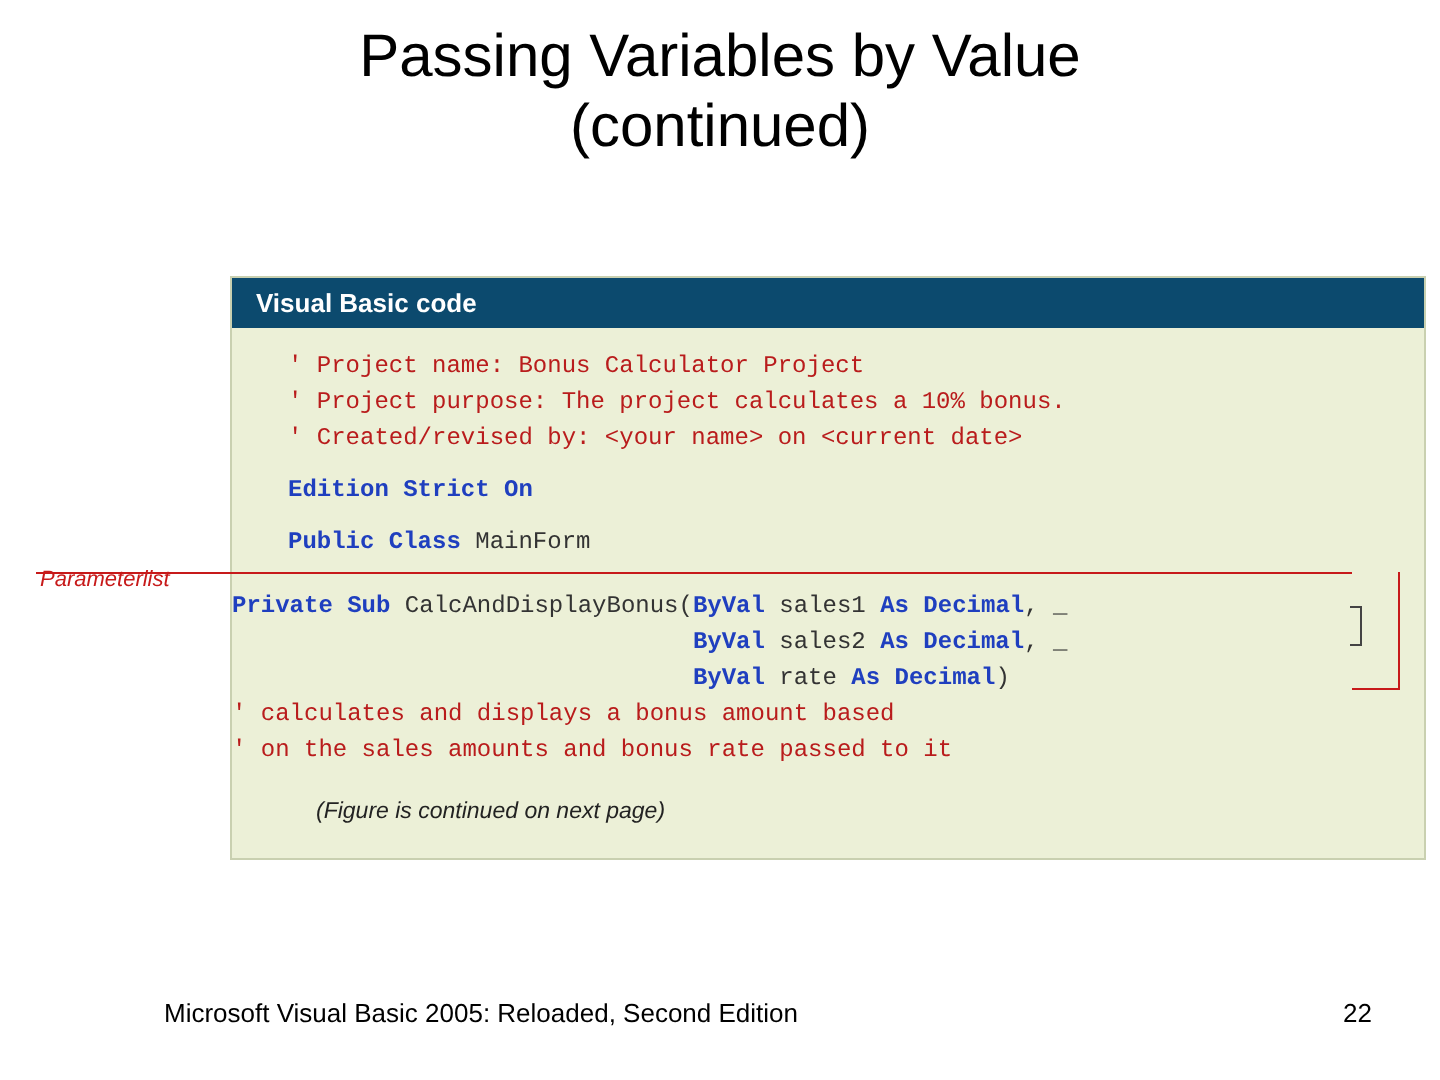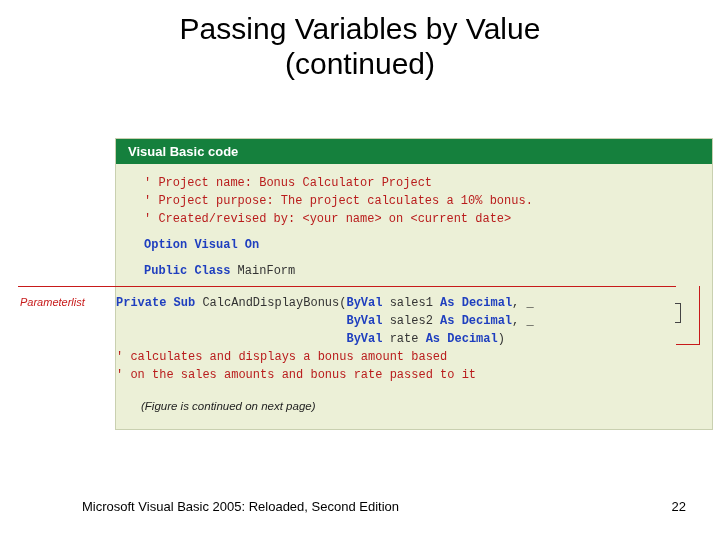--- a/index.html
+++ b/index.html
@@ -30,21 +30,21 @@
     position: absolute;
     left: 115px;
     top: 138px;
     width: 598px;
     height: 292px;
     background: #ecf0d7;
     border: 1px solid #c9d0b0;
     box-sizing: border-box;
   }
   .banner {
-    background: #15803d;
+    background: #0c4a6e;
     color: #ffffff;
     font-size: 13px;
     font-weight: bold;
     padding: 5px 12px;
   }
   .code-area {
     padding: 10px 0 0 28px;
     font-family: "Courier New", Courier, monospace;
     font-size: 12px;
     line-height: 1.5;
@@ -89,21 +89,21 @@
     position: absolute;
     height: 1px;
     width: 5px;
     background: #444;
   }
   .cont-note {
     font-family: Arial, sans-serif;
     font-style: italic;
     font-size: 11.5px;
     color: #222;
-    padding: 16px 0 0 25px;
+    padding: 16px 0 0 42px;
   }
   .footer-left {
     position: absolute;
     left: 82px;
     bottom: 26px;
     font-size: 13px;
     color: #000;
   }
   .footer-right {
     position: absolute;
@@ -136,42 +136,42 @@
 
   <div class="figure">
     <div class="banner">Visual Basic code</div>
 
     <div class="code-area">
       <div class="comment">' Project name:        Bonus Calculator Project</div>
       <div class="comment">' Project purpose:     The project calculates a 10% bonus.</div>
       <div class="comment">' Created/revised by:  &lt;your name&gt; on &lt;current date&gt;</div>
       <div class="sep"></div>
       <div>
-        <span class="keyword">Option Visual On</span>
+        <span class="keyword">Edition Strict On</span>
       </div>
       <div class="sep"></div>
       <div>
         <span class="keyword">Public Class</span><span class="cls"> MainForm</span>
       </div>
     </div>
 
     <div style="height:14px;"></div>
 
     <div class="sub-block">
       <div class="param-line"><span class="keyword">Private Sub</span><span class="cls"> CalcAndDisplayBonus(</span><span class="keyword">ByVal</span><span class="cls"> sales1 </span><span class="keyword">As Decimal</span><span class="cls">, _</span></div>
       <div class="param-line"><span class="cls">                                </span><span class="keyword">ByVal</span><span class="cls"> sales2 </span><span class="keyword">As Decimal</span><span class="cls">, _</span></div>
       <div class="param-line"><span class="cls">                                </span><span class="keyword">ByVal</span><span class="cls"> rate </span><span class="keyword">As Decimal</span><span class="cls">)</span></div>
       <div class="comment">' calculates and displays a bonus amount based</div>
       <div class="comment">' on the sales amounts and bonus rate passed to it</div>
     </div>
 
     <div class="cont-note">(Figure is continued on next page)</div>
   </div>
 
-  <div class="annot-label" style="left:20px; top:296px;">Parameterlist</div>
+  <div class="annot-label" style="left:20px; top:284px;">Parameterlist</div>
 
   <div class="annot-rule-h" style="left:18px; top:286px; width:658px;"></div>
   <div class="annot-rule-h" style="left:676px; top:344px; width:24px;"></div>
 
   <div class="annot-rule-v" style="left:699px; top:286px; height:58px;"></div>
 
   <div class="brace-line" style="left:680px; top:303px; height:20px;"></div>
   <div class="brace-tick" style="left:675px; top:303px;"></div>
   <div class="brace-tick" style="left:675px; top:322px;"></div>
 

